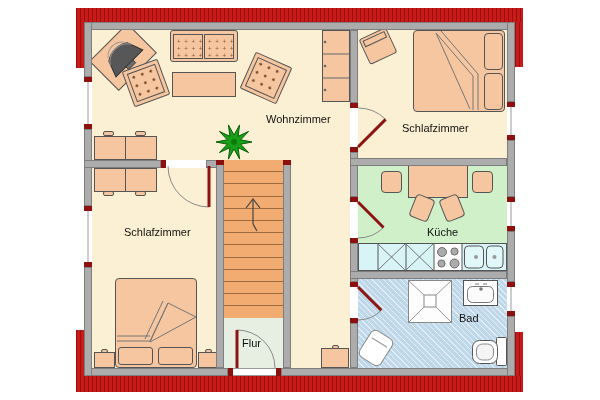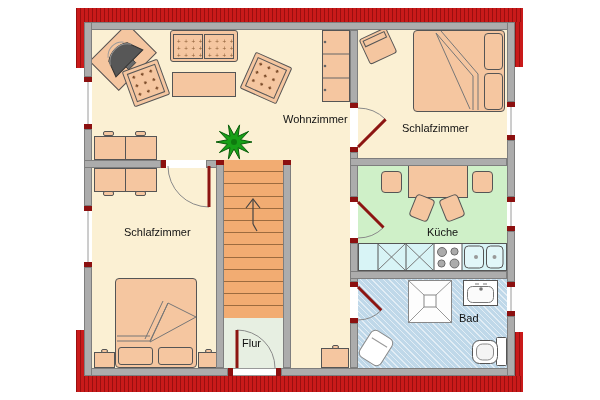--- a/index.html
+++ b/index.html
@@ -252,20 +252,20 @@
       <rect x="472.5" y="340.5" width="25" height="23" rx="7" fill="#FFFFFF" stroke="#555"></rect>
       <rect x="476.5" y="344" width="17" height="16" rx="6" fill="#F4F4F4" stroke="#888"></rect>
     </g>
     <g stroke="#444" stroke-width="1.2" fill="none">
       <polyline points="246,208 253,199 260,208"></polyline>
       <line x1="253" y1="200" x2="253" y2="224"></line>
       <line x1="253" y1="224" x2="257" y2="231"></line>
     </g>
   </svg>
 
-  <div class="label" style="left:283px;top:113px;z-index:5;">Wohnzimmer</div>
+  <div class="label" style="left:266px;top:113px;z-index:5;">Wohnzimmer</div>
   <div class="label" style="left:402px;top:122px;z-index:5;">Schlafzimmer</div>
   <div class="label" style="left:427px;top:226px;z-index:5;">Küche</div>
   <div class="label" style="left:459px;top:312px;z-index:5;">Bad</div>
   <div class="label" style="left:124px;top:226px;z-index:5;">Schlafzimmer</div>
   <div class="label" style="left:242px;top:337px;z-index:5;">Flur</div>
 
 </div>
 
 </body></html>

